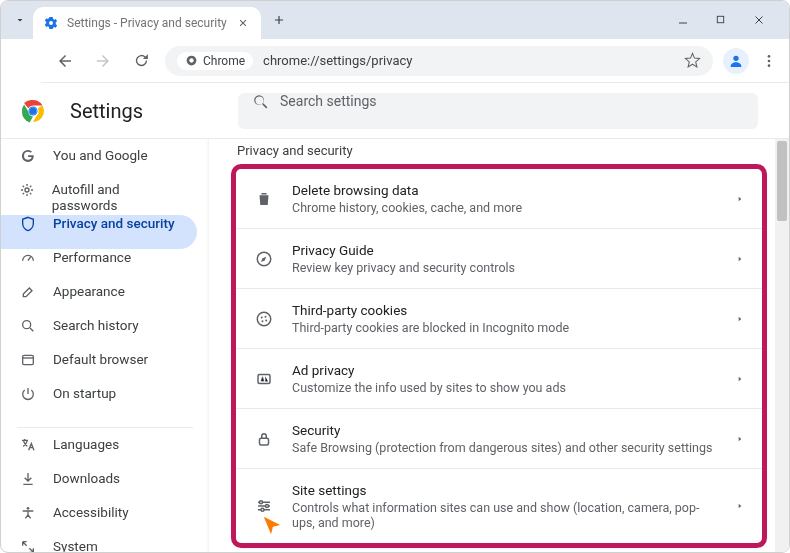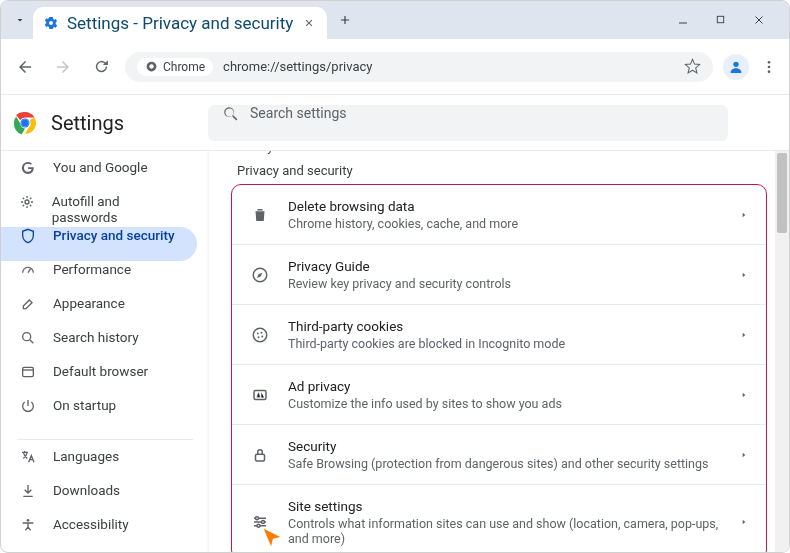--- a/index.html
+++ b/index.html
@@ -3,39 +3,39 @@
 <meta charset="utf-8">
 <style>
 * { margin: 0; padding: 0; box-sizing: border-box; font-family: "Segoe UI", Roboto, Arial, sans-serif; }
 body { width: 790px; height: 553px; overflow: hidden; background: #fff; border: 1px solid #d0d0d0; border-radius: 8px; }
 
 
 .window-top { height: 38px; background: #dee5ef; display: flex; align-items: center; padding: 0 6px; }
 .tab-dropdown { width: 26px; height: 26px; display:flex; align-items:center; justify-content:center; color:#3c4043; }
 .tab { background:#fff; border-radius: 10px 10px 0 0; height: 32px; margin-top:6px; display:flex; align-items:center; padding: 0 10px; gap:8px; min-width: 200px; }
 .tab .fav { width:16px; height:16px; color:#1a73e8; }
-.tab .title { font-size: 17px; color:#0c4a6e;text-align:center; }
+.tab .title { font-size: 12px; color:#737373;text-align:center; }
 .tab .close { width:16px; height:16px; color:#5f6368; display:flex; align-items:center; justify-content:center; }
 .new-tab { width:28px; height:28px; display:flex; align-items:center; justify-content:center; color:#3c4043; margin-left:4px; }
 .window-ctrls { margin-left:auto; display:flex; gap:18px; padding-right:10px; color:#3c4043; }
 .window-ctrls span { width:20px; text-align:center; }
 
 
-.toolbar { height: 56px; background:#fff; display:flex; align-items:center; padding: 0 10px; gap:10px; border-bottom:1px solid #e8eaed; }
+.toolbar { height: 44px; background:#fff; display:flex; align-items:center; padding: 0 10px; gap:10px; border-bottom:1px solid #e8eaed;margin-left:40px; }
 .nav-btn { width:28px; height:28px; display:flex; align-items:center; justify-content:center; color:#5f6368; }
 .nav-btn.disabled { color:#c4c7c5; }
 .omnibox { flex:1; height:30px; background:#f1f3f4; border-radius:16px; display:flex; align-items:center; padding:0 12px; gap:10px; color:#5f6368; font-size:13px; }
 .omnibox .chip { background:#fff; border-radius:12px; padding:2px 8px; display:flex; align-items:center; gap:5px; font-size:12px; color:#3c4043; }
 .omnibox .url { color:#3c4043; }
 .omnibox .star { margin-left:auto; color:#5f6368; }
 .avatar { width:26px; height:26px; border-radius:50%; background:#e8f0fe; color:#1a73e8; display:flex; align-items:center; justify-content:center; }
 .kebab { width:20px; color:#5f6368; display:flex; align-items:center; justify-content:center; }
 
 
-.settings-header { height: 56px; display:flex; align-items:center; padding: 0 12px; gap:14px; border-bottom: 1px solid #e8eaed; }
+.settings-header { height: 56px; display:flex; align-items:center; padding: 0 20px; gap:25px; border-bottom: 1px solid #e8eaed; }
 .settings-header .logo { width:24px; height:24px; }
 .settings-header .title { font-size: 20px; color:#202124; font-weight:400; }
 .search-settings { margin-left:70px; flex:1; max-width: 520px; height:36px; background:#f1f3f4; border-radius:6px; display:flex; align-items:flex-start; padding:0 14px; gap:10px; color:#5f6368; font-size:14px; }
 
 
 .split { display:flex; height: calc(553px - 38px - 40px - 56px); }
 .sidebar { width: 208px; padding: 8px 0 8px 0; overflow-y:auto; }
 .sidebar-item { display:flex; align-items:flex-start; gap:16px; height:34px; padding: 0 18px; font-size:13.5px; color:#3c4043; border-radius: 0 17px 17px 0; margin-right:12px; cursor:pointer; }
 .sidebar-item.active { background:#d3e3fd; color:#0842a0; font-weight:500; }
 .sidebar-item .ic { width:18px; height:18px; display:flex; align-items:center; justify-content:center; color:#5f6368; }
@@ -44,21 +44,21 @@
 .sidebar-scroll-shadow { position:relative; }
 .sidebar-scroll-shadow::after { content:""; position:absolute; top:0; right:-1px; width:5px; height:100%; box-shadow: inset -4px 0 4px -4px rgba(0,0,0,.18); pointer-events:none;}
 
 
 .content { flex:1; padding: 0 22px 10px 22px; overflow:hidden; background:#fff; position:relative; display:flex; flex-direction:column; }
 .scrollbar-track { position:absolute; right:0; top:0; width:14px; height:100%; background:#f1f1f1; }
 .scrollbar-thumb { width:10px; margin:2px auto; background:#c1c1c1; border-radius:2px; height:80px; }
 
 .section-label { font-size:13px; color:#3c4043; margin: 0 0 6px 6px; }
 
-.card { border:1px solid #be185d; border-radius:10px; background:#fff; box-shadow: 0 1px 2px rgba(0,0,0,0.05); }
+.card { border:5px solid #be185d; border-radius:10px; background:#fff; box-shadow: 0 1px 2px rgba(0,0,0,0.05); }
 
 .rows .row { display:flex; align-items:center; gap:18px; padding: 13px 18px; border-top:1px solid #e8eaed; cursor:pointer; }
 .rows .row:first-child { border-top:none; }
 .row .ic { width:20px; color:#5f6368; display:flex; align-items:center; justify-content:center; }
 .row .body { flex:1; }
 .row .body .t { font-size:13.5px; color:#202124; }
 .row .body .s { font-size:12.5px; color:#5f6368; margin-top:2px; }
 .row .chev { color:#5f6368; }
 
 .annot { position:absolute; color:#ff7b00; font-size:22px; pointer-events:none; }

